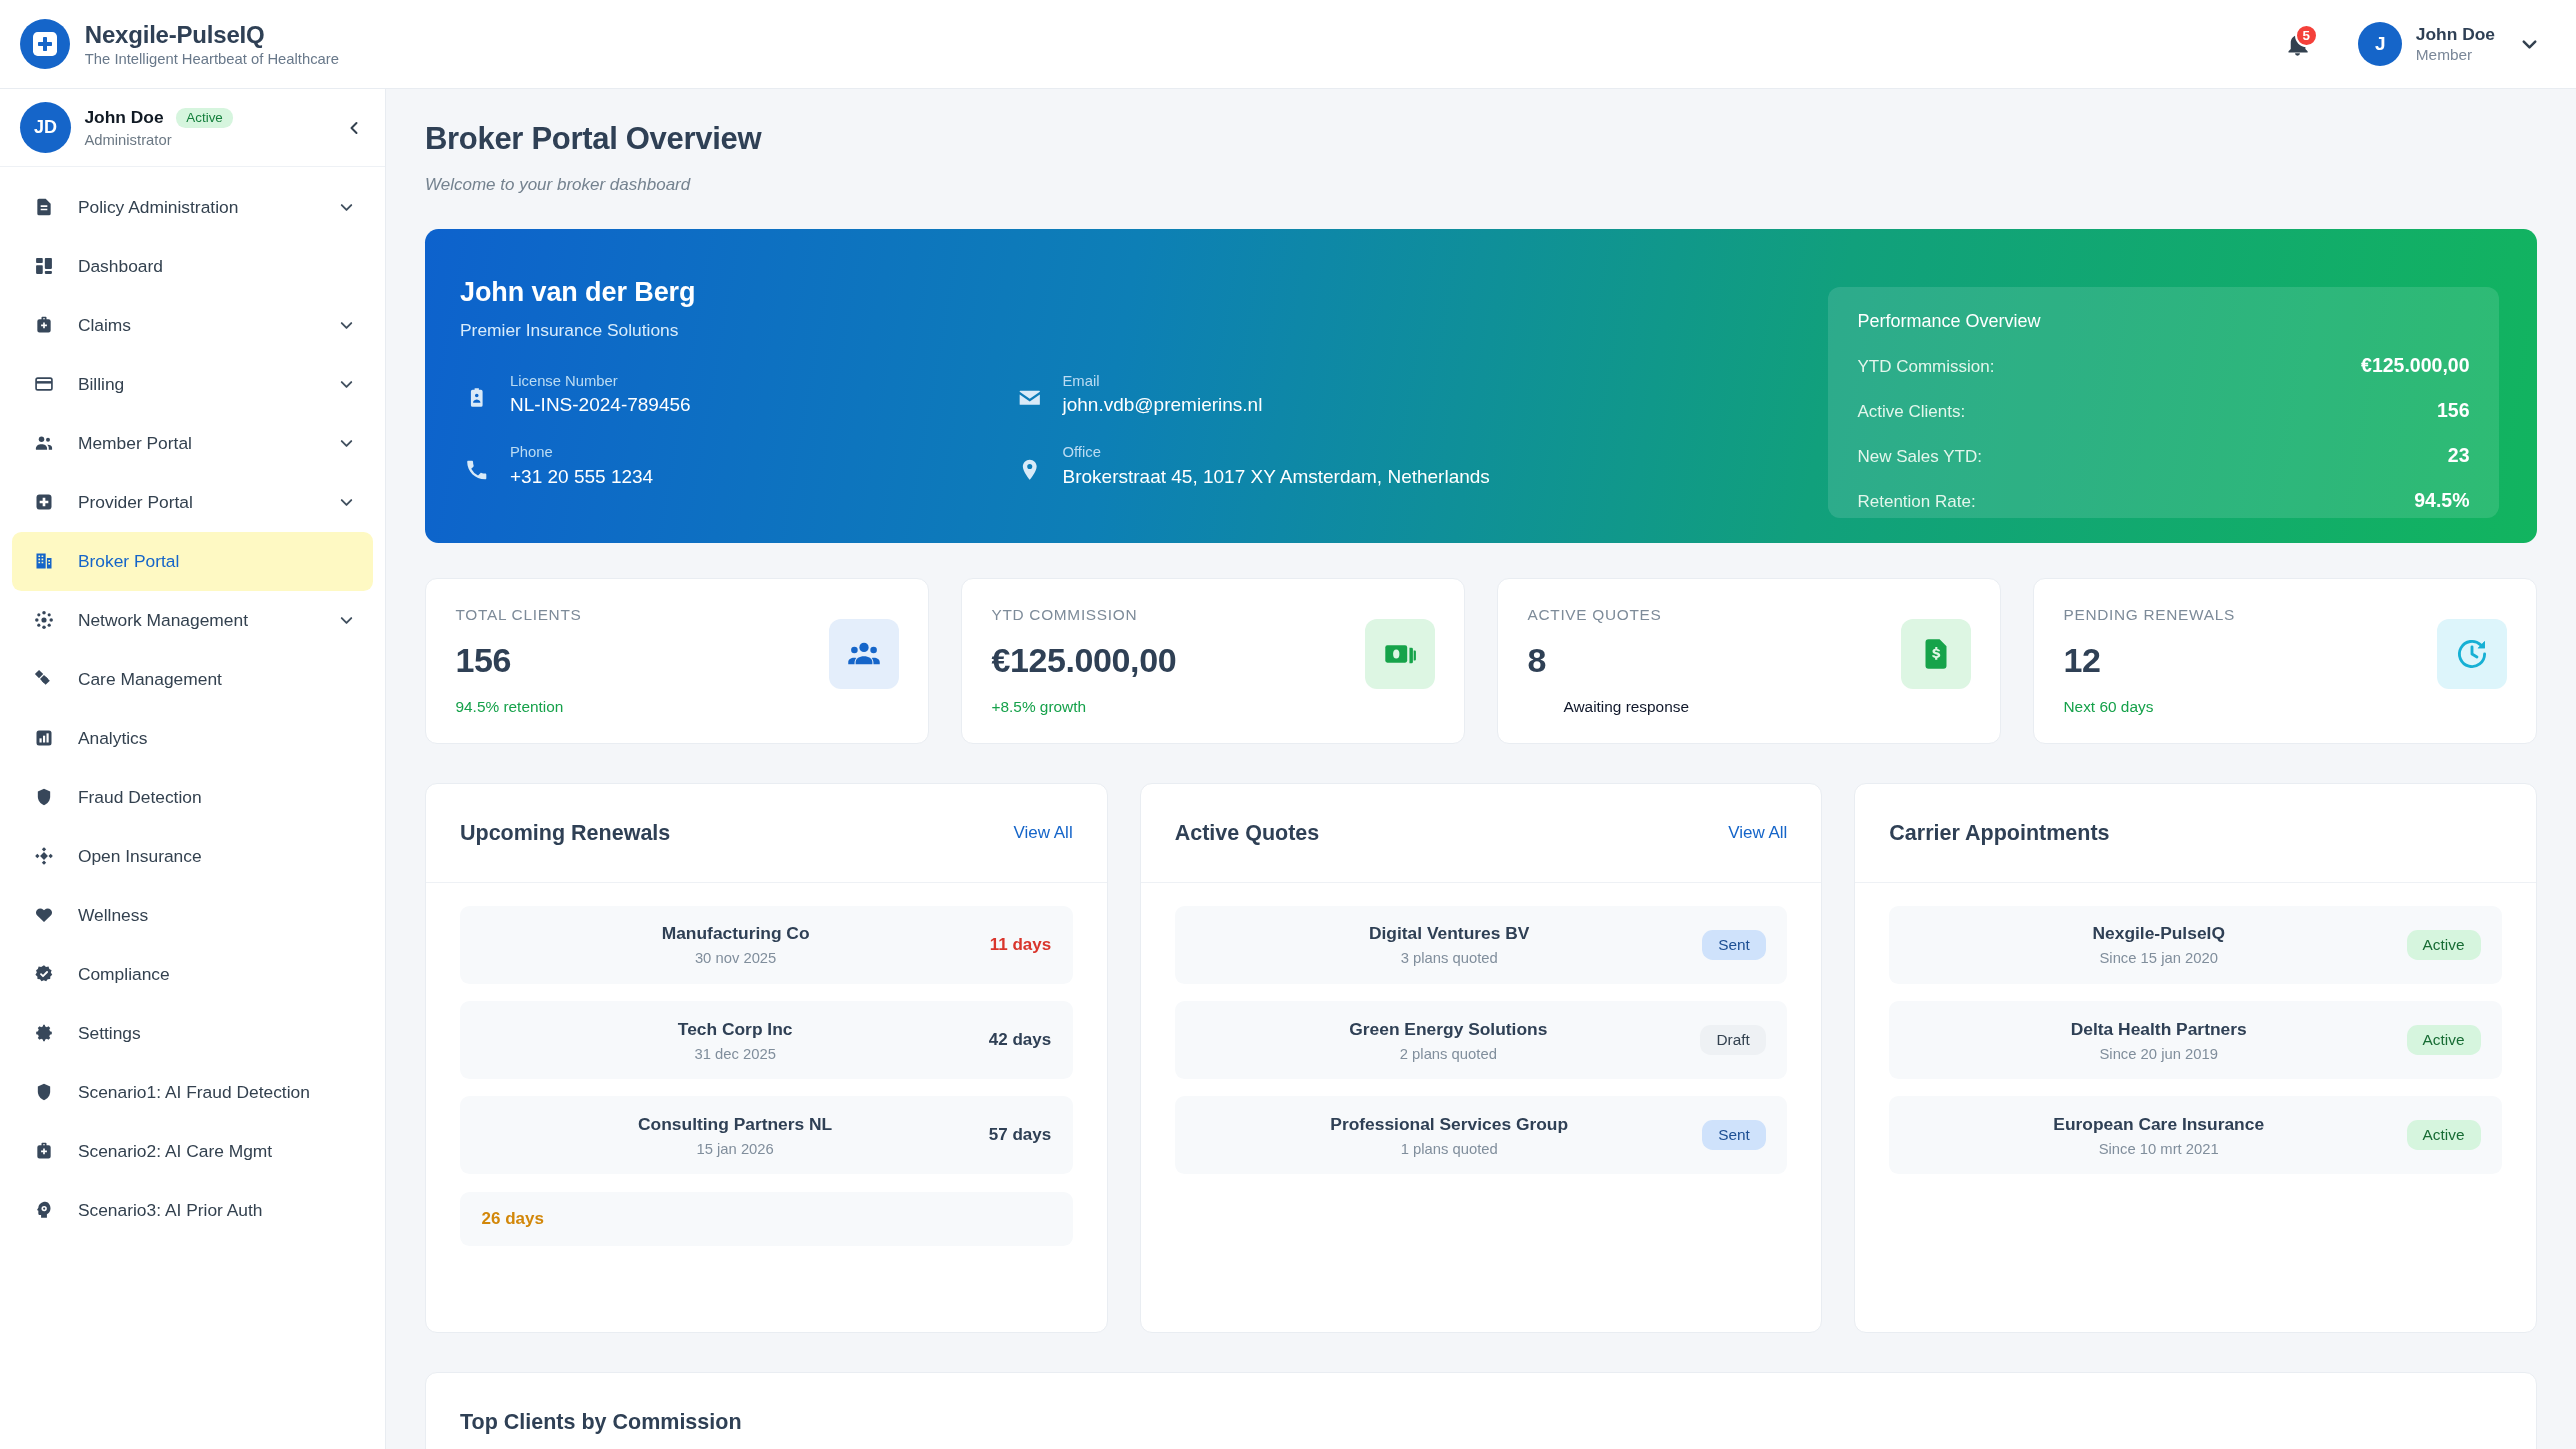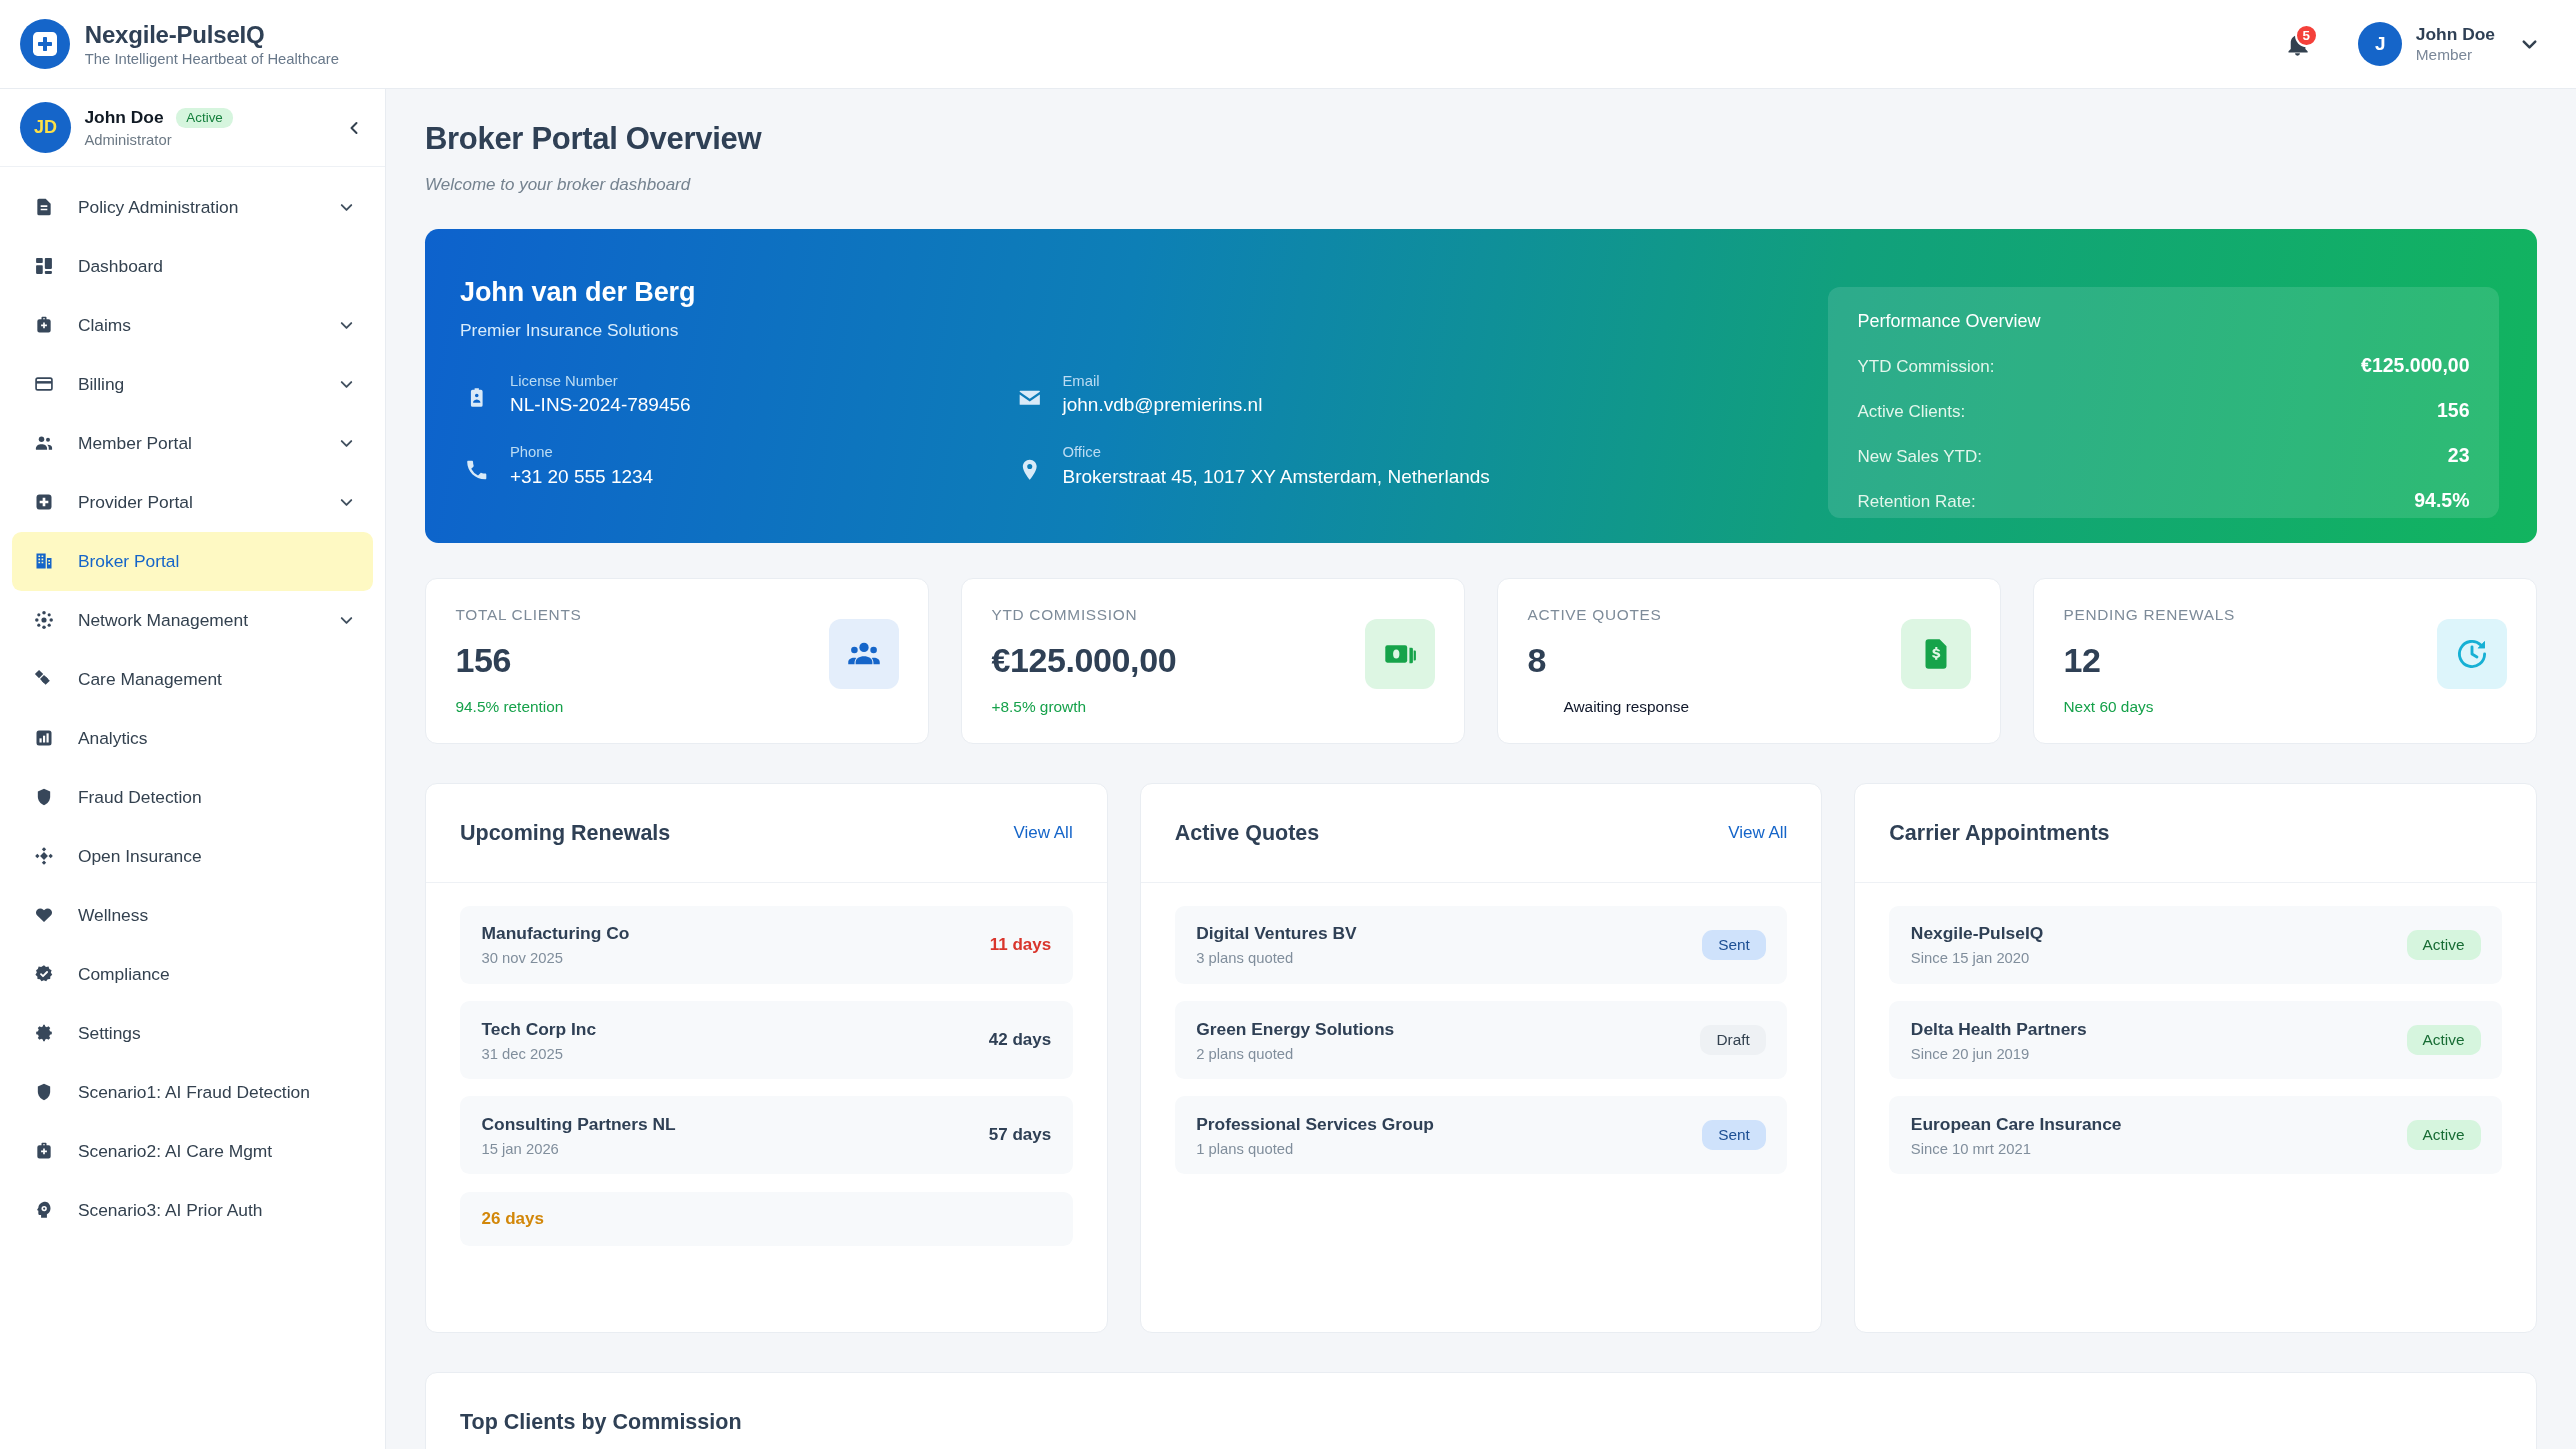--- a/index.html
+++ b/index.html
@@ -75,21 +75,21 @@
     z-index: 20;
   }
   .sb-profile {
     display: flex; align-items: center;
     padding: 20px 17.4px 20px 20px;
     border-bottom: 1.3px solid #eef1f5;
     height: 78px;
   }
   .sb-avatar {
     width: 51px; height: 51px; border-radius: 50%;
-    background: #1565c9; color: #fde047;
+    background: #1565c9; color: #ffffff;
     font-size: 18px; font-weight: bold;
     display: flex; align-items: center; justify-content: center;
     flex: 0 0 auto;
   }
   .sb-prof-meta { margin-left: 13.4px; flex: 1 1 auto; }
   .sb-prof-row1 { display: flex; align-items: center; }
   .sb-prof-name { font-size: 17.4px; font-weight: bold; color: #111a24; }
   .sb-badge {
     margin-left: 12px; background: #d6f5de; color: #15803d;
     font-size: 13.4px; padding: 2.7px 10.7px; border-radius: 9.4px;
@@ -193,21 +193,21 @@
     height: 99px; display: flex; align-items: center;
     padding: 0 34px; border-bottom: 1.3px solid #eef1f5;
   }
   .panel-title { font-size: 21.5px; font-weight: bold; color: #2f4055; }
   .panel-link { margin-left: auto; font-size: 17px; color: #1565c9; cursor: pointer; }
   .panel-body { padding: 23px 34px; display: flex; flex-direction: column; gap: 17.4px; }
   .row-item {
     background: #f7f9fb; border-radius: 9.4px;
     padding: 17.4px 21.5px; display: flex; align-items: center;
   }
-  .ri-main { flex: 1 1 auto; }
+  .ri-main { flex: 1 1 auto; text-align: center; }
   .ri-title { font-size: 17.4px; font-weight: bold; color: #2f4055; }
   .ri-sub { font-size: 14.8px; color: #808e9c; margin-top: 6px; }
   .ri-right { font-size: 17px; font-weight: bold; flex: 0 0 auto; }
   .days-red    { color: #d9352c; }
   .days-amber  { color: #d28709; }
   .days-dark   { color: #2f4055; }
   .pill { font-size: 15.4px; padding: 6px 16px; border-radius: 10.7px; font-weight: normal; }
   .pill-sent   { background: #cfe2fb; color: #1c4f94; }
   .pill-draft  { background: #eef1f4; color: #33414f; }
   .pill-active { background: #d6f5de; color: #176c34; }

